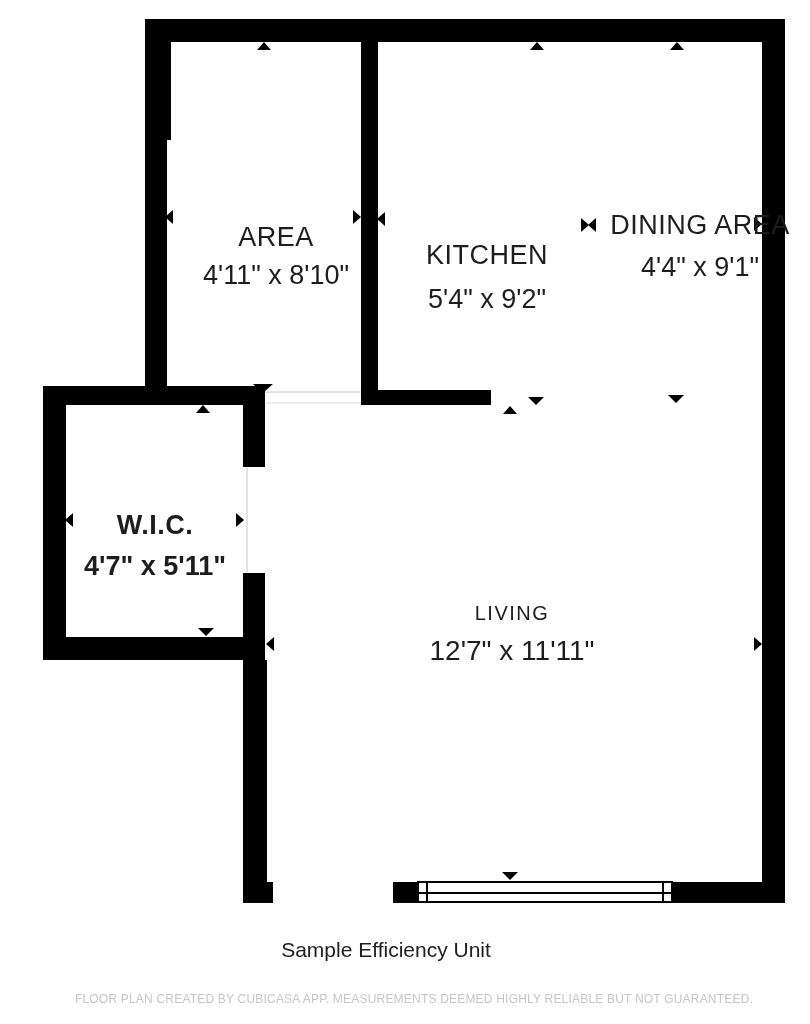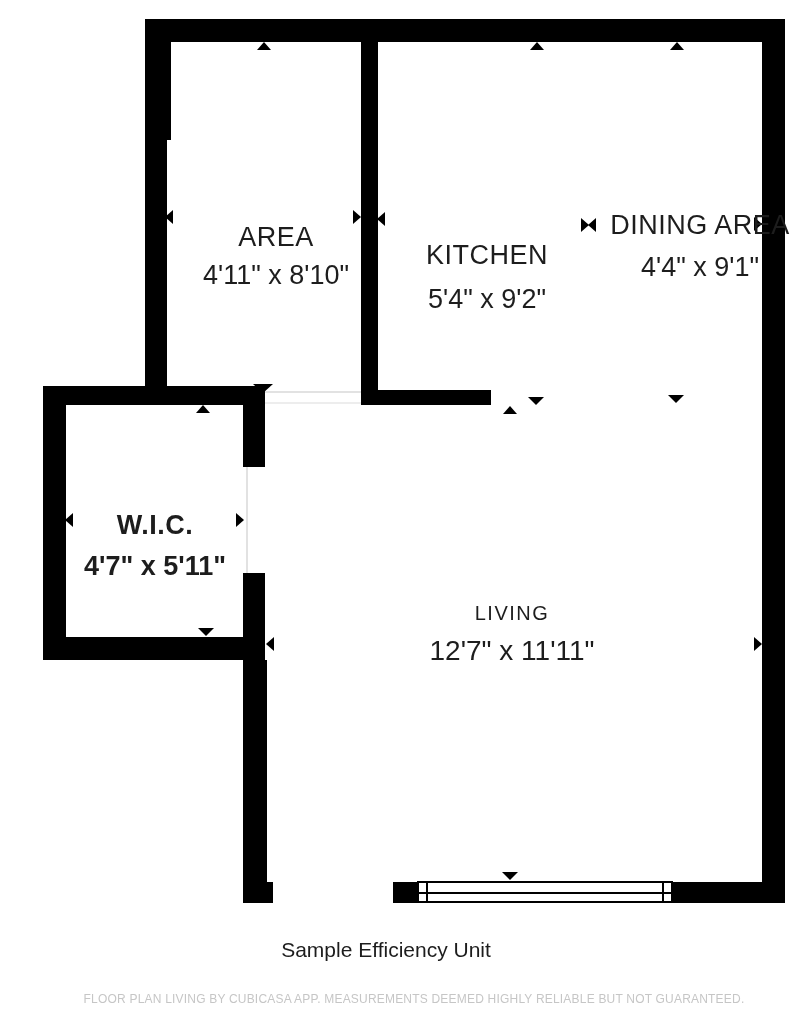--- a/index.html
+++ b/index.html
@@ -210,15 +210,15 @@
     <div class="room-name">W.I.C.</div>
     <div class="room-dims gap-11">4'7" x 5'11"</div>
   </div>
 
   <div class="room-label" style="left:512px; top:602px;">
     <div class="room-name-small">LIVING</div>
     <div class="room-dims-lg gap-11">12'7" x 11'11"</div>
   </div>
 
   <div class="caption">Sample Efficiency Unit</div>
-  <div class="disclaimer">FLOOR PLAN LIVING BY CUBICASA APP. MEASUREMENTS DEEMED HIGHLY RELIABLE BUT NOT GUARANTEED.</div>
+  <div class="disclaimer">FLOOR PLAN CREATED BY CUBICASA APP. MEASUREMENTS DEEMED HIGHLY RELIABLE BUT NOT GUARANTEED.</div>
 
 </div>
 
 </body></html>

